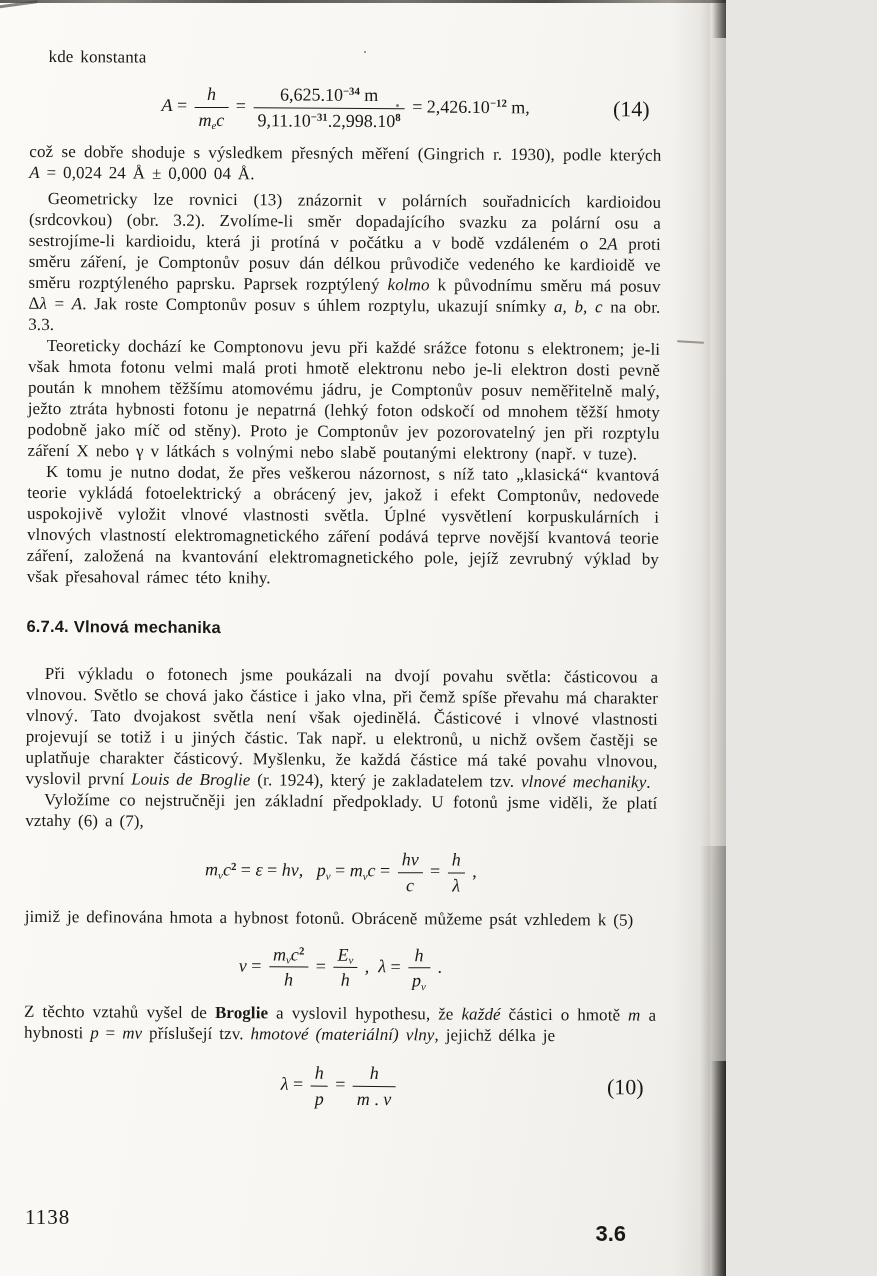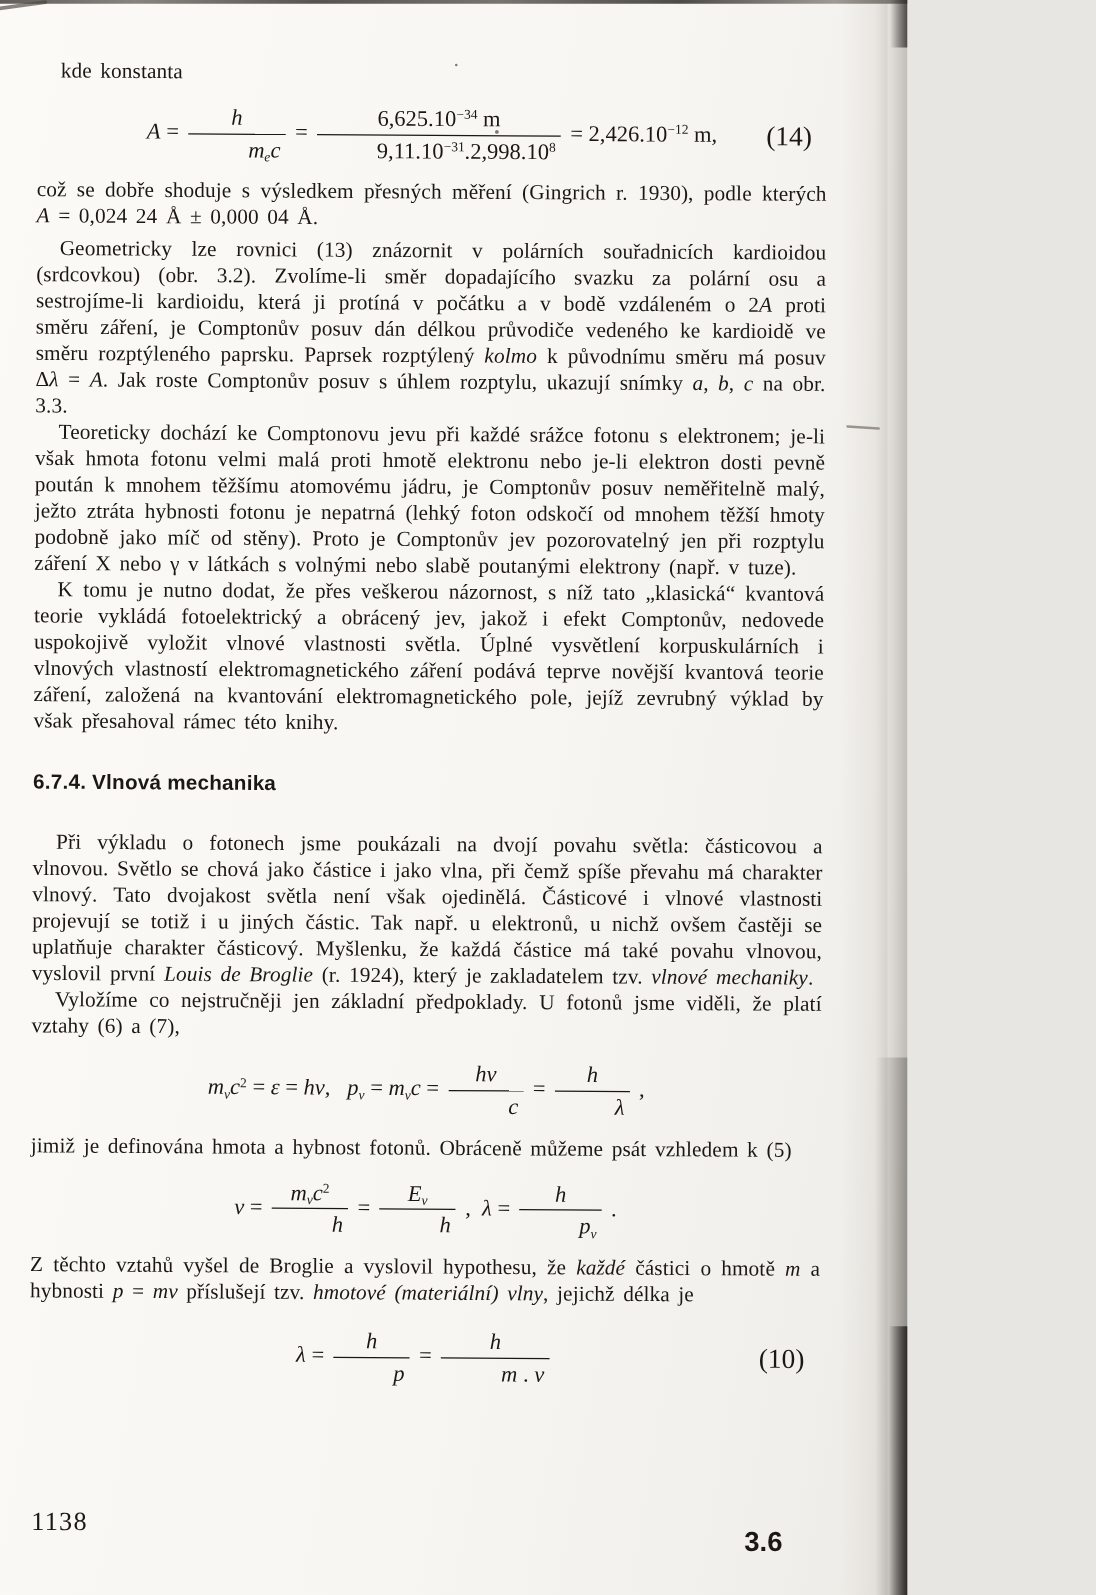--- a/index.html
+++ b/index.html
@@ -20,41 +20,41 @@
   p.body{
     margin:0;
     font-size:17px;
     line-height:21px;
     text-align:justify;
     word-spacing:2.5px;
     letter-spacing:0.1px;
   }
   p.ind{text-indent:1.1em;}
   .it{font-style:italic;}
-  .b{font-weight:normal;}
+  .b{font-weight:bold;}
   h2.heading{
     margin:30px 0 27px 0;
     font-family:"Liberation Sans","DejaVu Sans",sans-serif;
     font-weight:bold;
     font-size:16.5px;
     letter-spacing:0.2px;
   }
   .equation{
     position:relative;
     text-align:center;
     margin:12px 0 10px 0;
     font-size:18px;
     line-height:1.2;
   }
   .eq-body{display:inline-block;white-space:pre;}
-  .equation sup{font-size:0.60em;position:relative;top:-0.55em;vertical-align:baseline;line-height:0;}
+  .equation sup{font-size:0.60em;position:relative;top:-0.55em;vertical-align:baseline;line-height:0;font-weight:bold;}
   .equation sub{font-size:0.60em;position:relative;top:0.30em;vertical-align:baseline;line-height:0;}
   .frac{display:inline-block;text-align:center;vertical-align:middle;margin:0 3px;line-height:1.15;}
   .frac .num{display:block;border-bottom:1.4px solid currentColor;padding:0 4px 2px 4px;}
-  .frac .den{display:block;padding:2px 4px 0 4px;margin-left:44px;}
+  .frac .den{display:block;padding:2px 4px 0 4px;}
   .eq-number{position:absolute;right:12px;top:50%;transform:translateY(-50%);font-size:22px;}
   .eq-tall{margin:16px 0 12px 0;}
   
   .footer-left{position:absolute;left:25px;top:1205px;font-size:21px;letter-spacing:1px;}
   .footer-right{position:absolute;right:100px;top:1221px;font-family:"Liberation Sans","DejaVu Sans",sans-serif;font-weight:bold;font-size:22px;}
   
   .edge-top{position:absolute;left:0;top:0;width:100%;height:3px;opacity:.8;
     background:linear-gradient(to right,#3a3733 0%,#6b665f 15%,#2e2b28 35%,#57534d 55%,#23211f 75%,#8a857d 92%,#4a4741 100%);}
   .mark-top-left{position:absolute;left:-6px;top:3px;width:44px;height:3px;background:#4a453f;transform:rotate(-8deg);border-radius:2px;opacity:.65;}
   .shade-right{position:absolute;right:16px;top:0;width:38px;height:100%;

